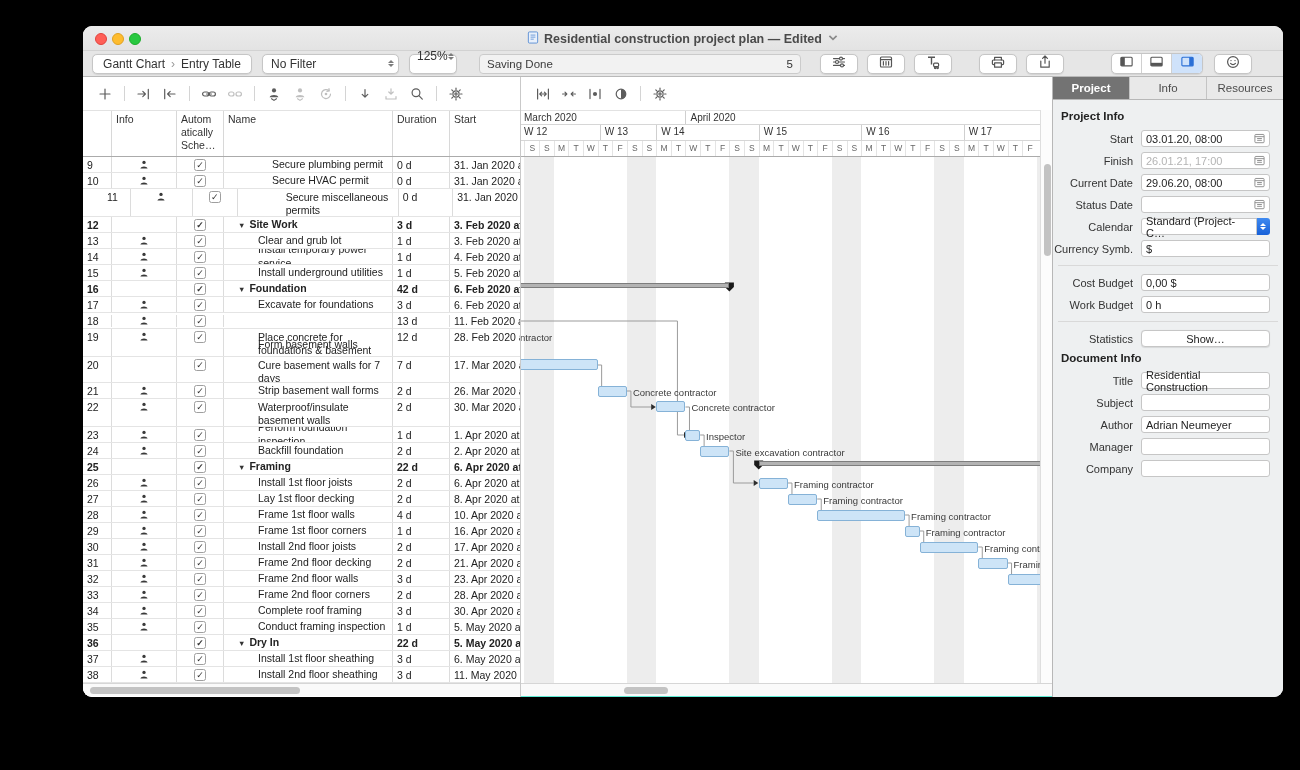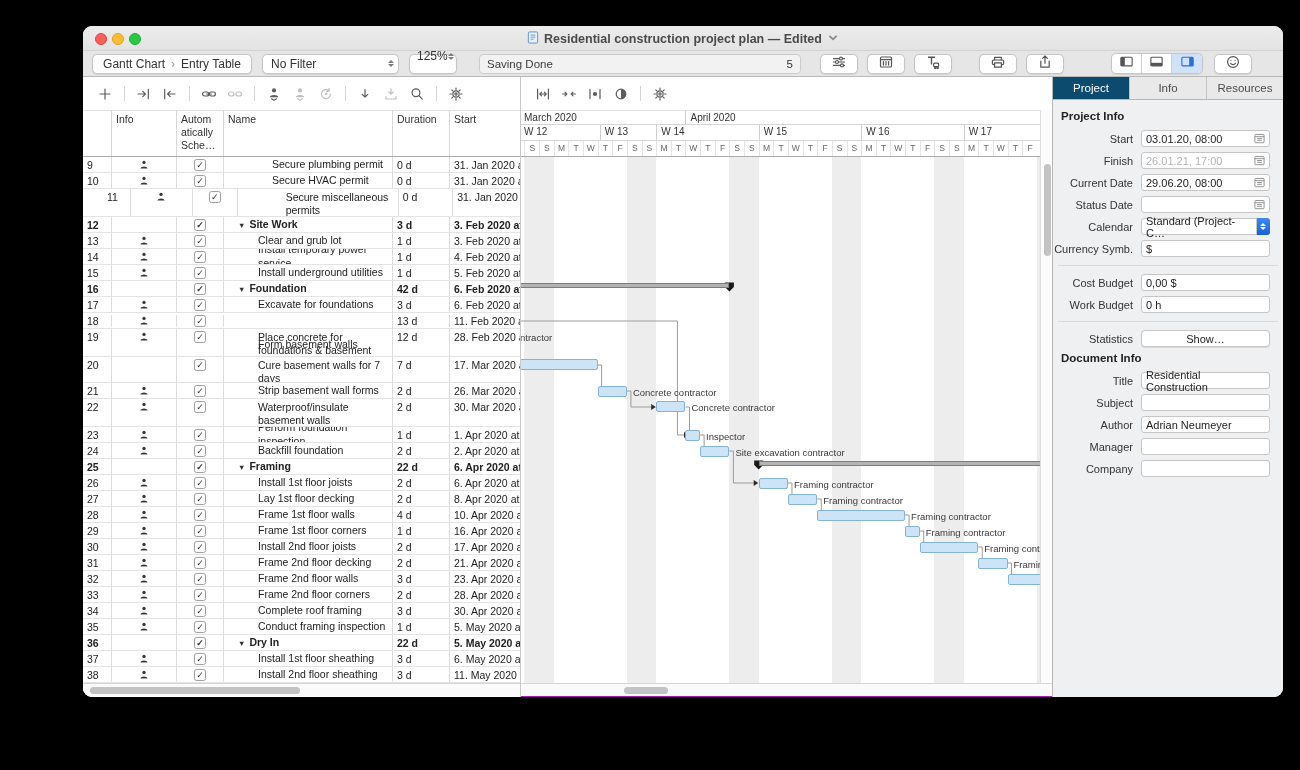--- a/index.html
+++ b/index.html
@@ -44,21 +44,21 @@
              overflow:hidden; background:#fff; box-shadow:0 .5px 1px rgba(0,0,0,.08); }
   .tog { width:30px; height:19px; display:flex; align-items:center; justify-content:center;
          color:#555; border-right:1px solid #d0d0d0; }
   .tog:last-child { border-right:none; }
   .tog.active { background:#cfe2fa; color:#2a6fd6; }
   .tog svg { width:15px; height:15px; }
   .helpbtn { margin-left:11px; }
   
   .content { position:absolute; top:51px; left:0; right:0; bottom:0; }
   .leftpane  { position:absolute; left:0; top:0; width:437px; height:620px; background:#fff; }
-  .ganttpane { position:absolute; left:437px; top:0; width:532px; height:620px; background:#a21caf;
+  .ganttpane { position:absolute; left:437px; top:0; width:532px; height:620px; background:#5eead4;
                border-left:1px solid #c9c9c9; }
   .inspector { position:absolute; left:969px; top:0; width:231px; height:620px;
                background:#eef0f1; border-left:1px solid #b7b7b7; }
   .iconstrip { position:absolute; left:0; right:0; top:0; height:33px; display:flex;
                align-items:center; padding-left:9px; background:#fff; }
   .iconstrip .icon { margin:0 5px; color:#5c5c5c; }
   .iconstrip .icon svg { width:16px; height:16px; display:block; }
   .iconstrip .icon.muted { color:#bfbfbf; }
   .strip-div { width:1px; height:15px; background:#d4d4d4; margin:0 6px; }
   
@@ -107,21 +107,21 @@
   .gbar { position:absolute; height:11px; background:#cde4f7; border:1px solid #85b2d7;
           border-radius:2px; }
   .gsum { position:absolute; height:5px; background:#b3b3b3; border:1px solid #7d7d7d; }
   .glabel { position:absolute; font-size:9.5px; color:#3a3a3a; white-space:nowrap; }
   .gsvg { position:absolute; left:0; top:0; }
   
   .tabs { display:flex; height:23px; border-bottom:1px solid #b7b7b7; background:#e9e9e9; }
   .tab { flex:1; display:flex; align-items:center; justify-content:center; font-size:11.5px;
          color:#4c4c4c; border-right:1px solid #c4c4c4; }
   .tab:last-child { border-right:none; }
-  .tab.active { background:#0c4a6e; color:#fff; font-weight:normal; }
+  .tab.active { background:#737373; color:#fff; font-weight:bold; }
   .iform { padding-top:7px; }
   .ihead { font-size:11.5px; font-weight:bold; color:#222; margin:3px 0 8px 8px; }
   .irow { display:flex; align-items:center; height:17px; margin:0 13px 5px 0; }
   .irow .ilabel { flex:0 0 88px; text-align:right; padding-right:8px; font-size:11px; color:#333;
                   white-space:nowrap; }
   .ifield { flex:1; height:17px; background:#fff; border:1px solid #c6c6c6; border-radius:3px;
             display:flex; align-items:center; padding:0 4px; font-size:11px; color:#222;
             position:relative; }
   .ifield.disabled { color:#b4b4b4; }
   .ifield .fic { margin-left:auto; color:#8a8a8a; }

